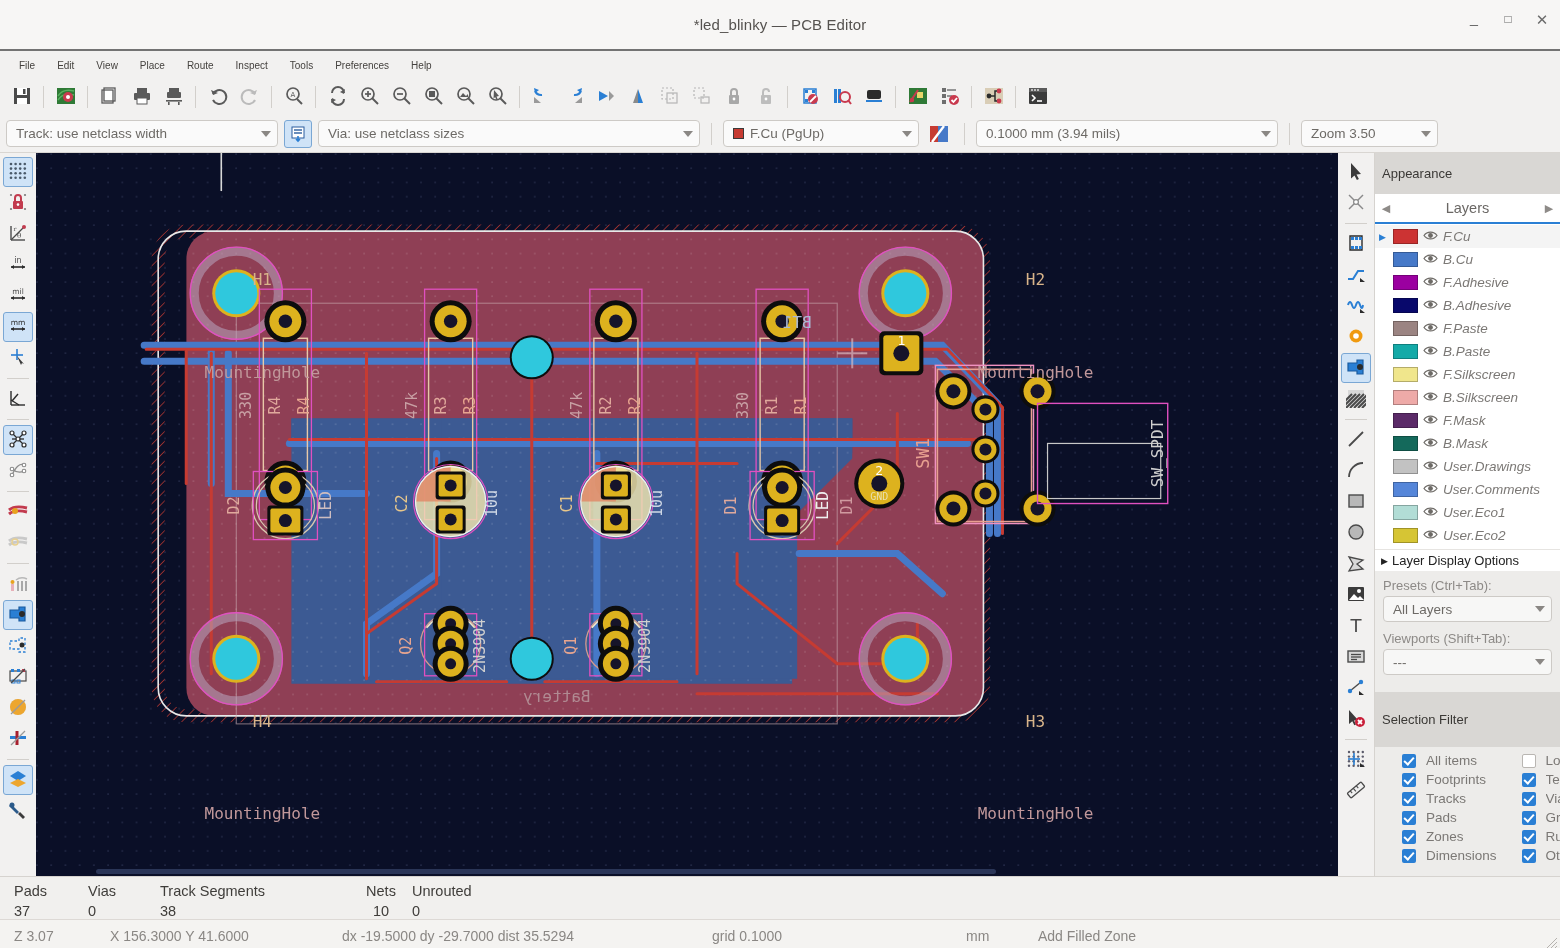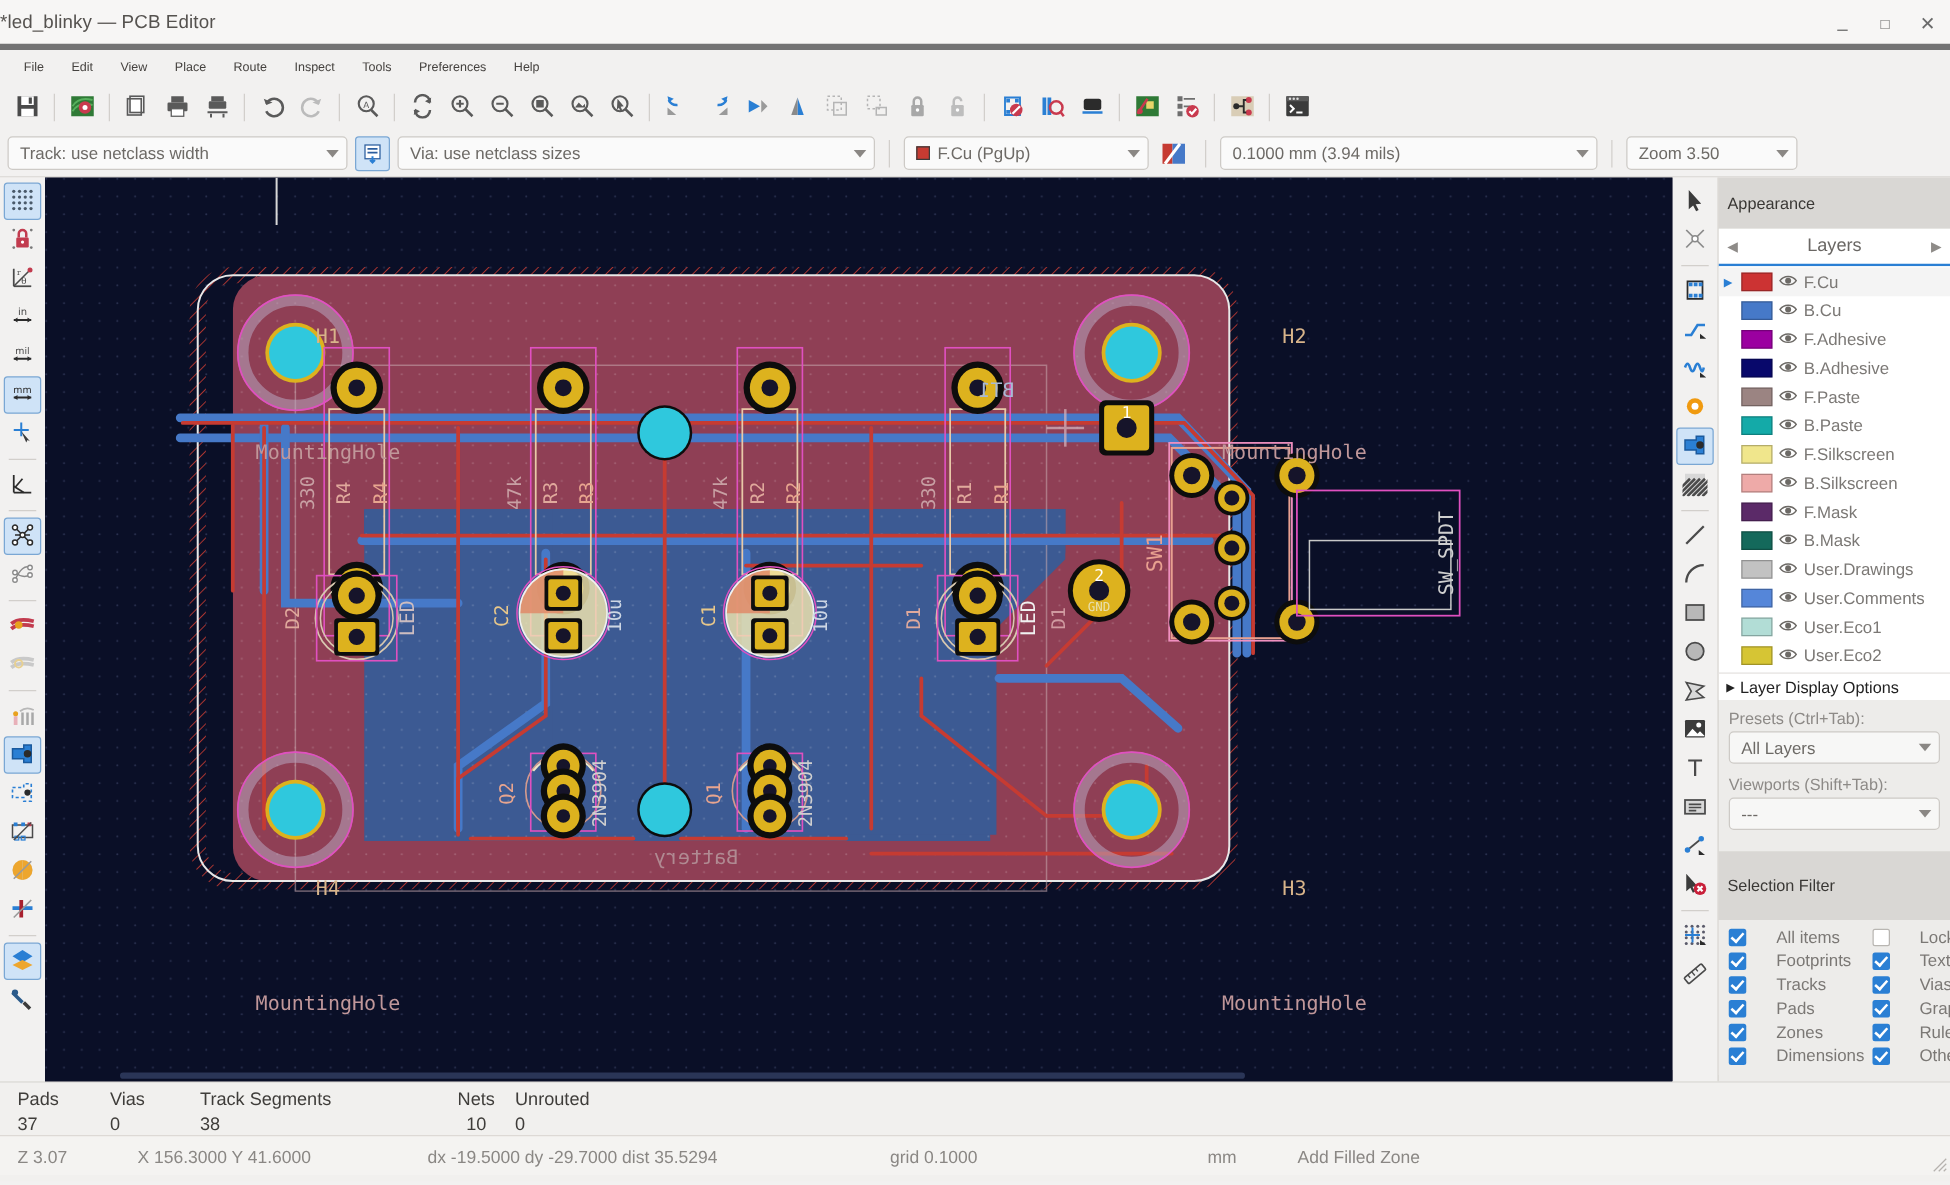--- a/index.html
+++ b/index.html
@@ -6,24 +6,24 @@
   html,body { width:1560px; height:948px; overflow:hidden; }
   body {
     font-family: "Liberation Sans", sans-serif;
     font-size: 13px;
     background:#f2f1f0;
     color:#3b3b3b;
     -webkit-font-smoothing: antialiased;
   }
   
   #titlebar {
-    height:40px; width:100%;
+    height:51px; width:100%;
     background:#f7f6f5;
-    border-bottom:5px solid #737373;
-    display:flex; align-items:center; justify-content:flex-start;
+    border-bottom:2px solid #737373;
+    display:flex; align-items:center; justify-content:center;
     position:relative;
   }
   #titlebar .title {
     font-size:15px; color:#55524f; font-weight:normal;
     letter-spacing:.1px;
   }
   #winbtns { position:absolute; right:10px; top:0; height:38px; display:flex; align-items:center; gap:18px; }
   #winbtns span { color:#6b6b6b; font-size:14px; width:16px; text-align:center; cursor:pointer; line-height:1;}
   #winbtns .mn { font-size:15px; position:relative; top:4px;}
   #winbtns .mx { font-size:12px; }
@@ -72,30 +72,30 @@
   .ap-tabs { display:flex; align-items:center; background:#fff; border-bottom:2px solid #2a7fd4; height:30px; padding:0 2px;}
   .ap-tabs .ar { width:18px; text-align:center; color:#8e8b88; font-size:11px; cursor:pointer;}
   .ap-tabs .lbl { flex:1; text-align:center; font-size:14.5px; color:#6a6764;}
   .layers { background:#fff; flex:0 0 auto; padding:1px 0 2px 0; }
   .lrow { display:flex; align-items:center; height:23px; padding-left:4px; gap:5px; cursor:pointer;}
   .lrow.sel { background:#f4f4f4; }
   .lrow .tri { width:9px; color:#2a7fd4; font-size:9px; }
   .lrow .col { width:25px; height:15px; border:1px solid rgba(0,0,0,.25);}
   .lrow .eye { width:15px; height:13px; position:relative; }
   .lrow .eye svg { display:block; }
-  .lrow .nm { font-size:13.5px; color:#7b7875; white-space:nowrap;}
+  .lrow .nm { font-size:13.5px; color:#7b7875; white-space:nowrap;font-style:italic;}
   .ldo { background:#fff; font-size:13px; color:#222; padding:3px 6px; display:flex; align-items:center; gap:4px; cursor:pointer; border-top:1px solid #e6e4e1;}
   .ldo .tri { font-size:9px; }
   .ap-body { padding:7px 8px 8px 8px; }
   .ap-body .lab { font-size:13px; color:#8d8a87; margin-bottom:3px; }
   .ap-body .cbx { height:26px; background:#f7f7f6; border:1px solid #cdcac6; border-radius:4px; display:flex;align-items:center; padding:0 6px 0 9px; color:#6d6a66; font-size:13.5px; margin-bottom:9px; cursor:pointer;}
   .ap-body .cbx .cap{flex:1;}
   .selfilter-head { background:#d9d7d4; font-size:13px; color:#3a3835; padding:20px 7px; }
   .sf-grid { display:grid; grid-template-columns: 1fr 1fr; padding:6px 4px 8px 8px; gap:4px 6px; background:#edecea;}
-  .cbrow { display:flex; align-items:center; gap:24px; cursor:pointer;}
+  .cbrow { display:flex; align-items:center; gap:10px; cursor:pointer;margin-left:19px;}
   .ck { width:14px; height:14px; border-radius:2px; background:#2a7fd4; position:relative; flex:0 0 auto;}
   .ck:after { content:""; position:absolute; left:4px; top:1px; width:4px;height:8px; border:solid #fff; border-width:0 2px 2px 0; transform:rotate(42deg); }
   .ck.off { background:#fff; border:1px solid #b9b6b2;}
   .ck.off:after { display:none; }
   .cbrow .t { font-size:13.5px; color:#7b7875; white-space:nowrap; overflow:hidden;}
 
   
   #statuswrap { height:80px; background:#f1f0ee; border-top:1px solid #d6d3cf;}
   #statgrid { display:flex; padding:6px 0 0 14px; }
   .stat { margin-right:0; }

